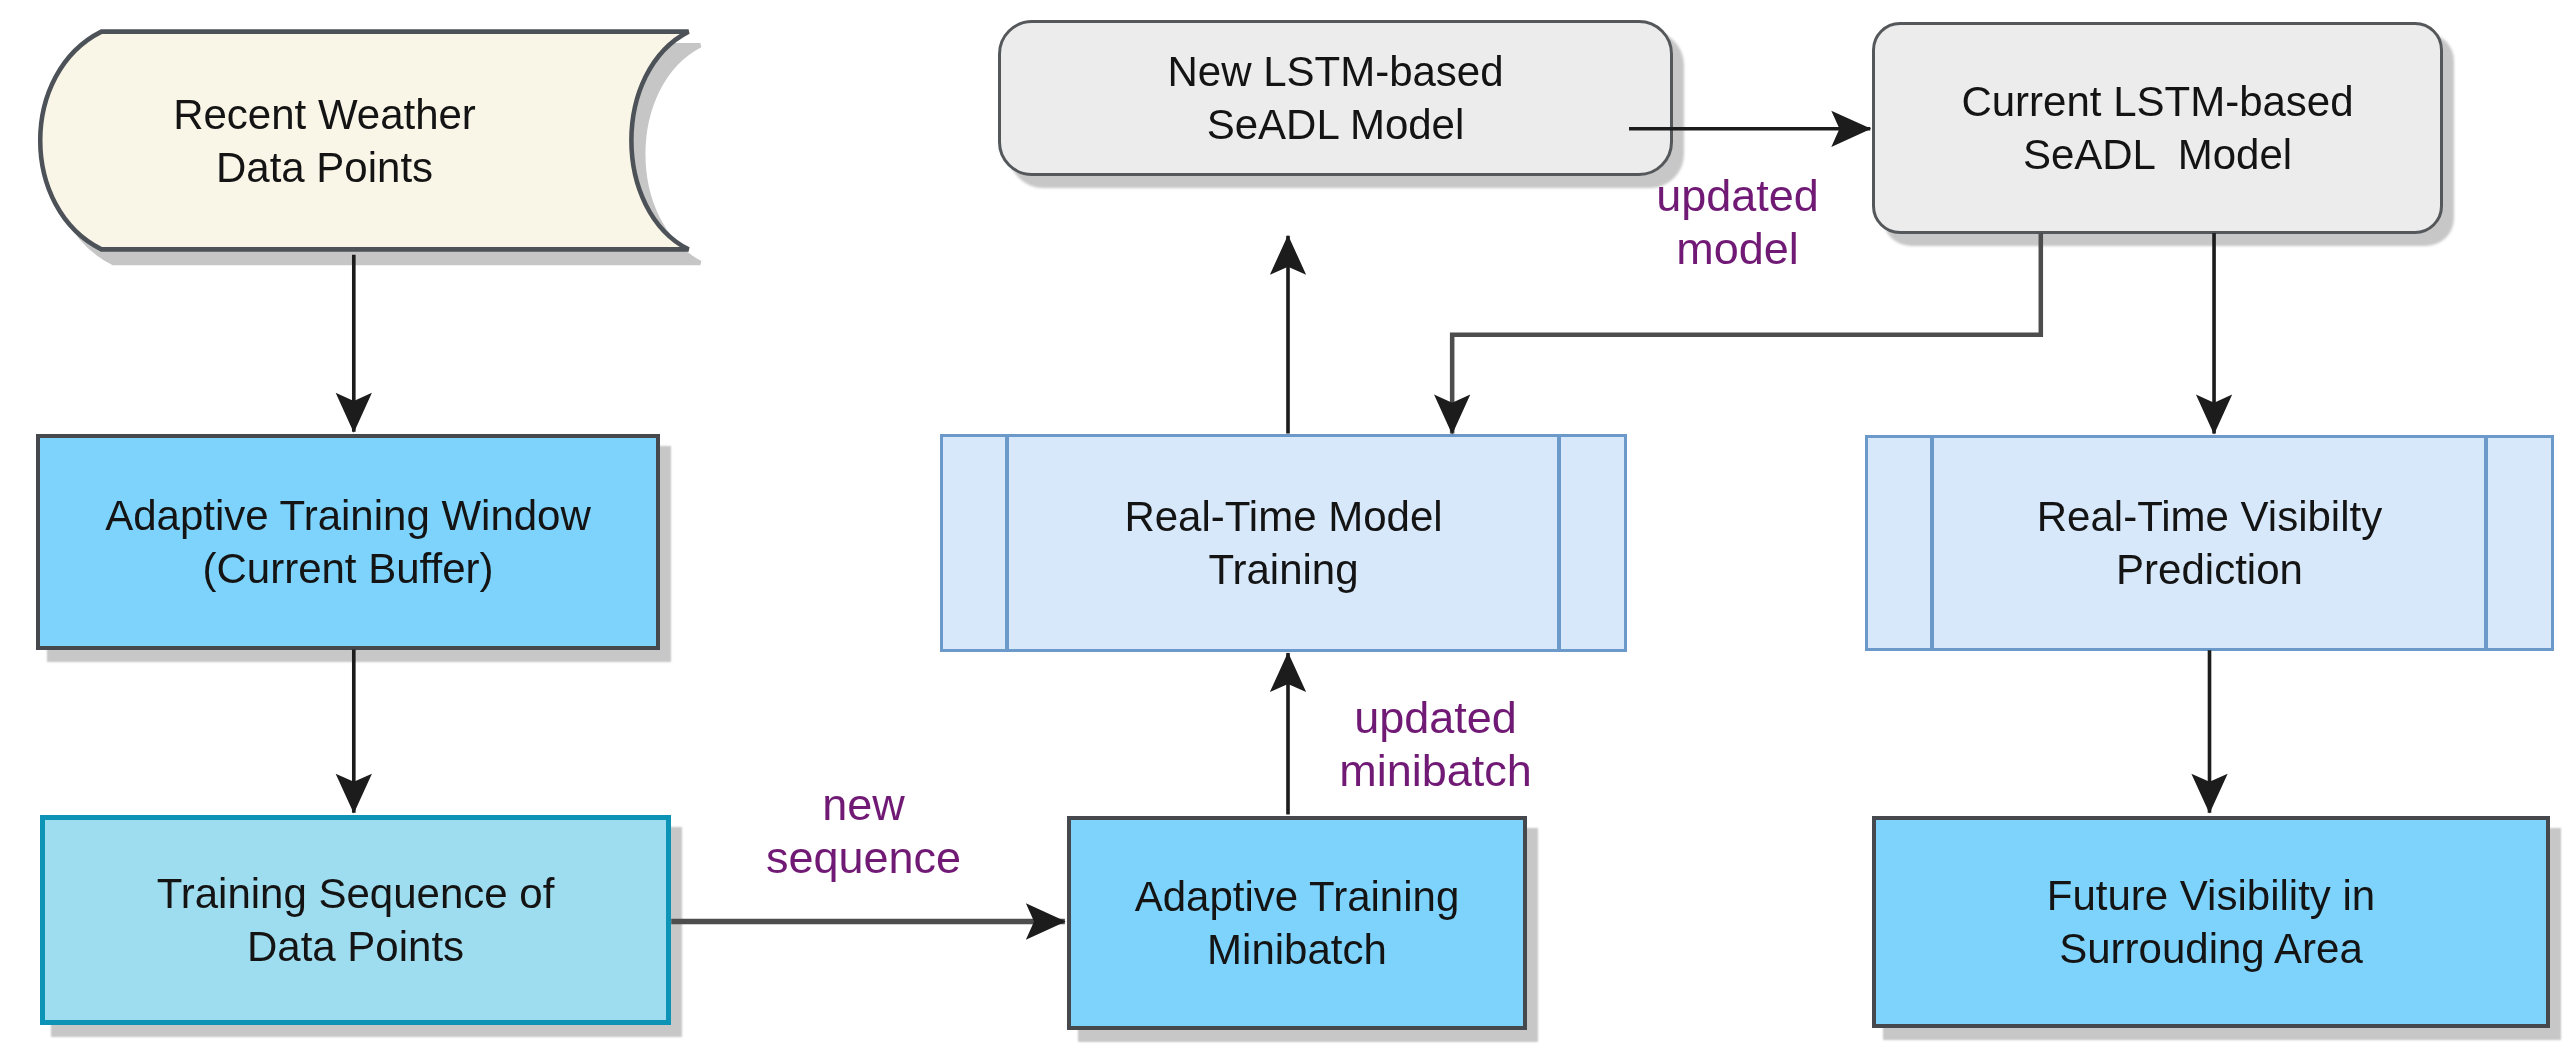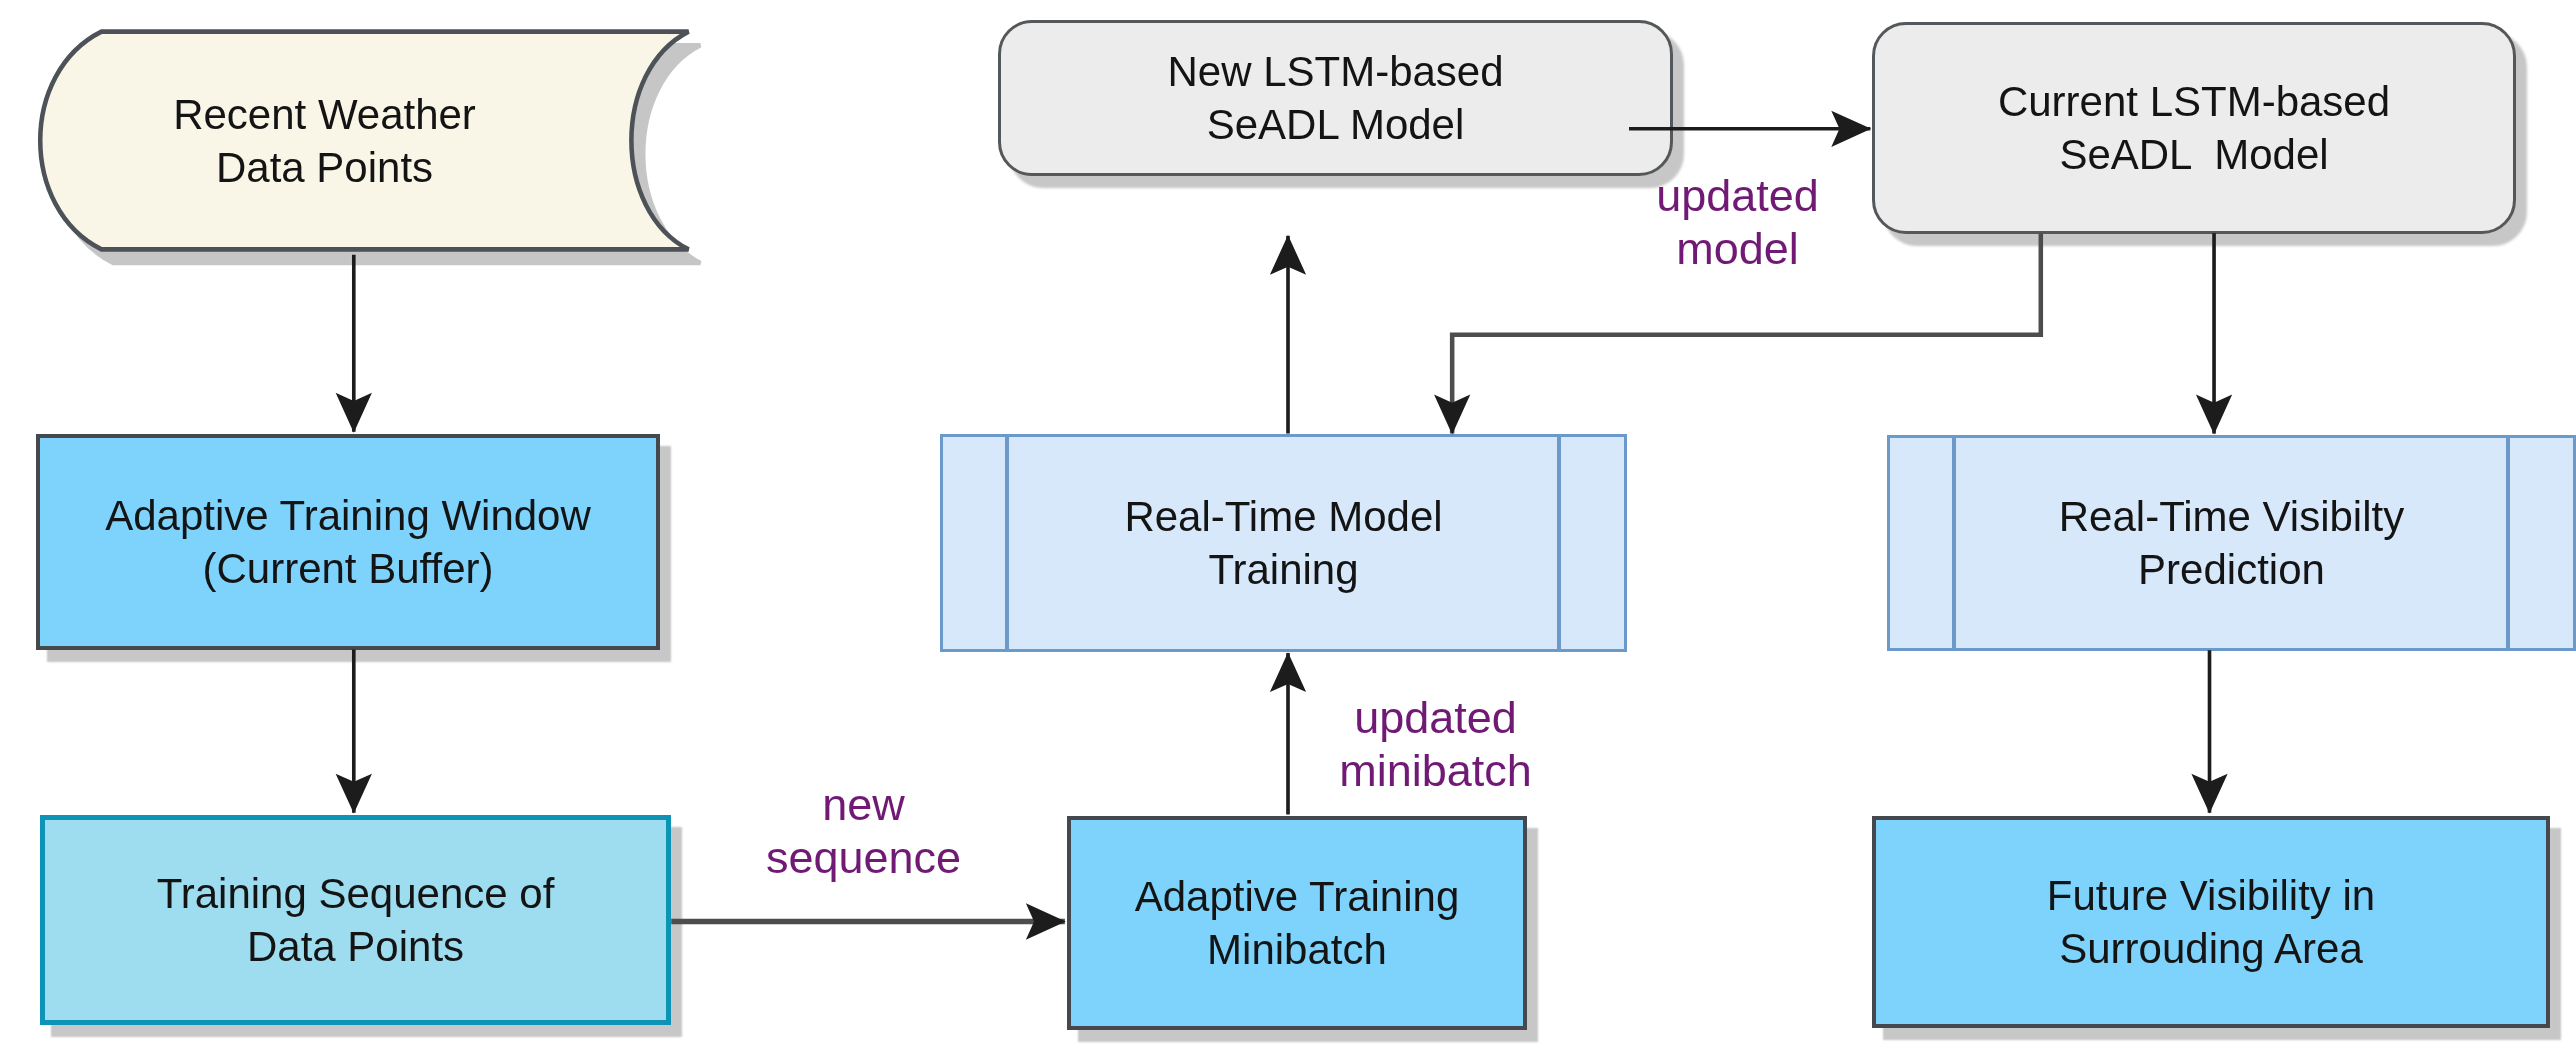--- a/index.html
+++ b/index.html
@@ -129,28 +129,28 @@
     </div>
   </div>
 
   <div class="node model" style="left:954px;top:20px;width:675px;height:156px;margin-left:44px;">
     <div class="node-text">
       <span class="txt-line">New LSTM-based</span>
       <span class="txt-line">SeADL Model</span>
     </div>
   </div>
 
-  <div class="node model" style="left:1872px;top:22px;width:644px;height:212px;">
+  <div class="node model" style="left:1872px;top:22px;width:571px;height:212px;border-radius:28px;">
     <div class="node-text">
       <span class="txt-line">Current LSTM-based</span>
       <span class="txt-line">SeADL  Model</span>
     </div>
   </div>
 
-  <div class="node sub" style="left:1865px;top:435px;width:689px;height:216px;margin-left:22px;">
+  <div class="node sub" style="left:1865px;top:435px;width:689px;height:216px;">
     <div class="bar left"></div>
     <div class="bar right"></div>
     <div class="node-text">
       <span class="txt-line">Real-Time Visibilty</span>
       <span class="txt-line">Prediction</span>
     </div>
   </div>
 
   <div class="node proc" style="left:1872px;top:816px;width:678px;height:212px;">
     <div class="node-text">

